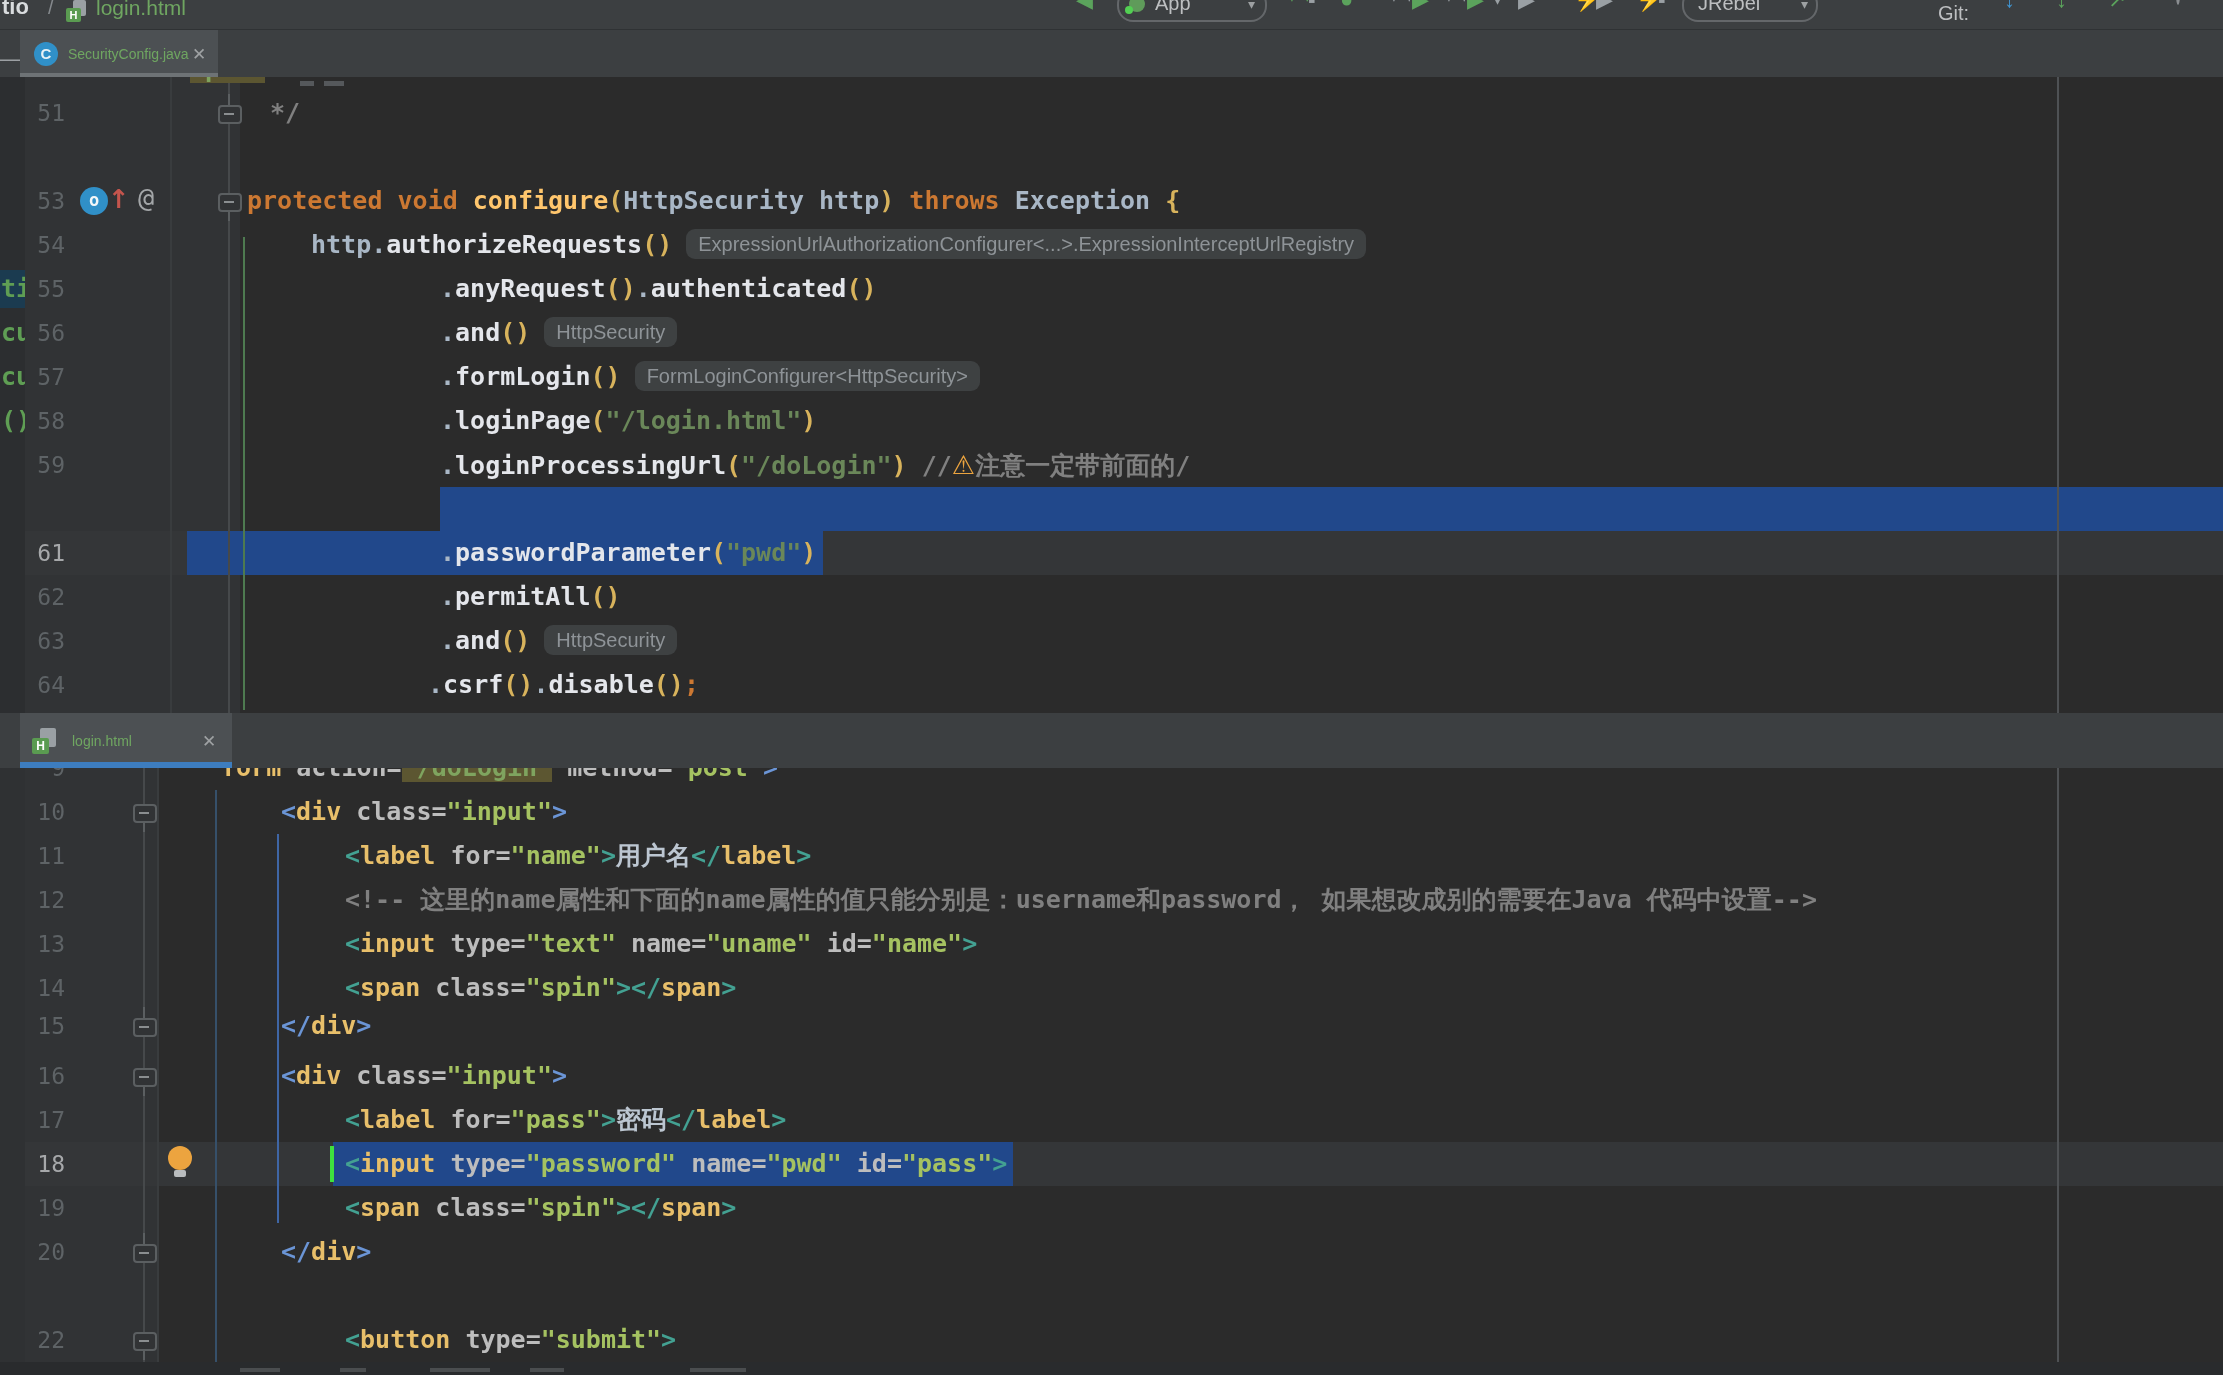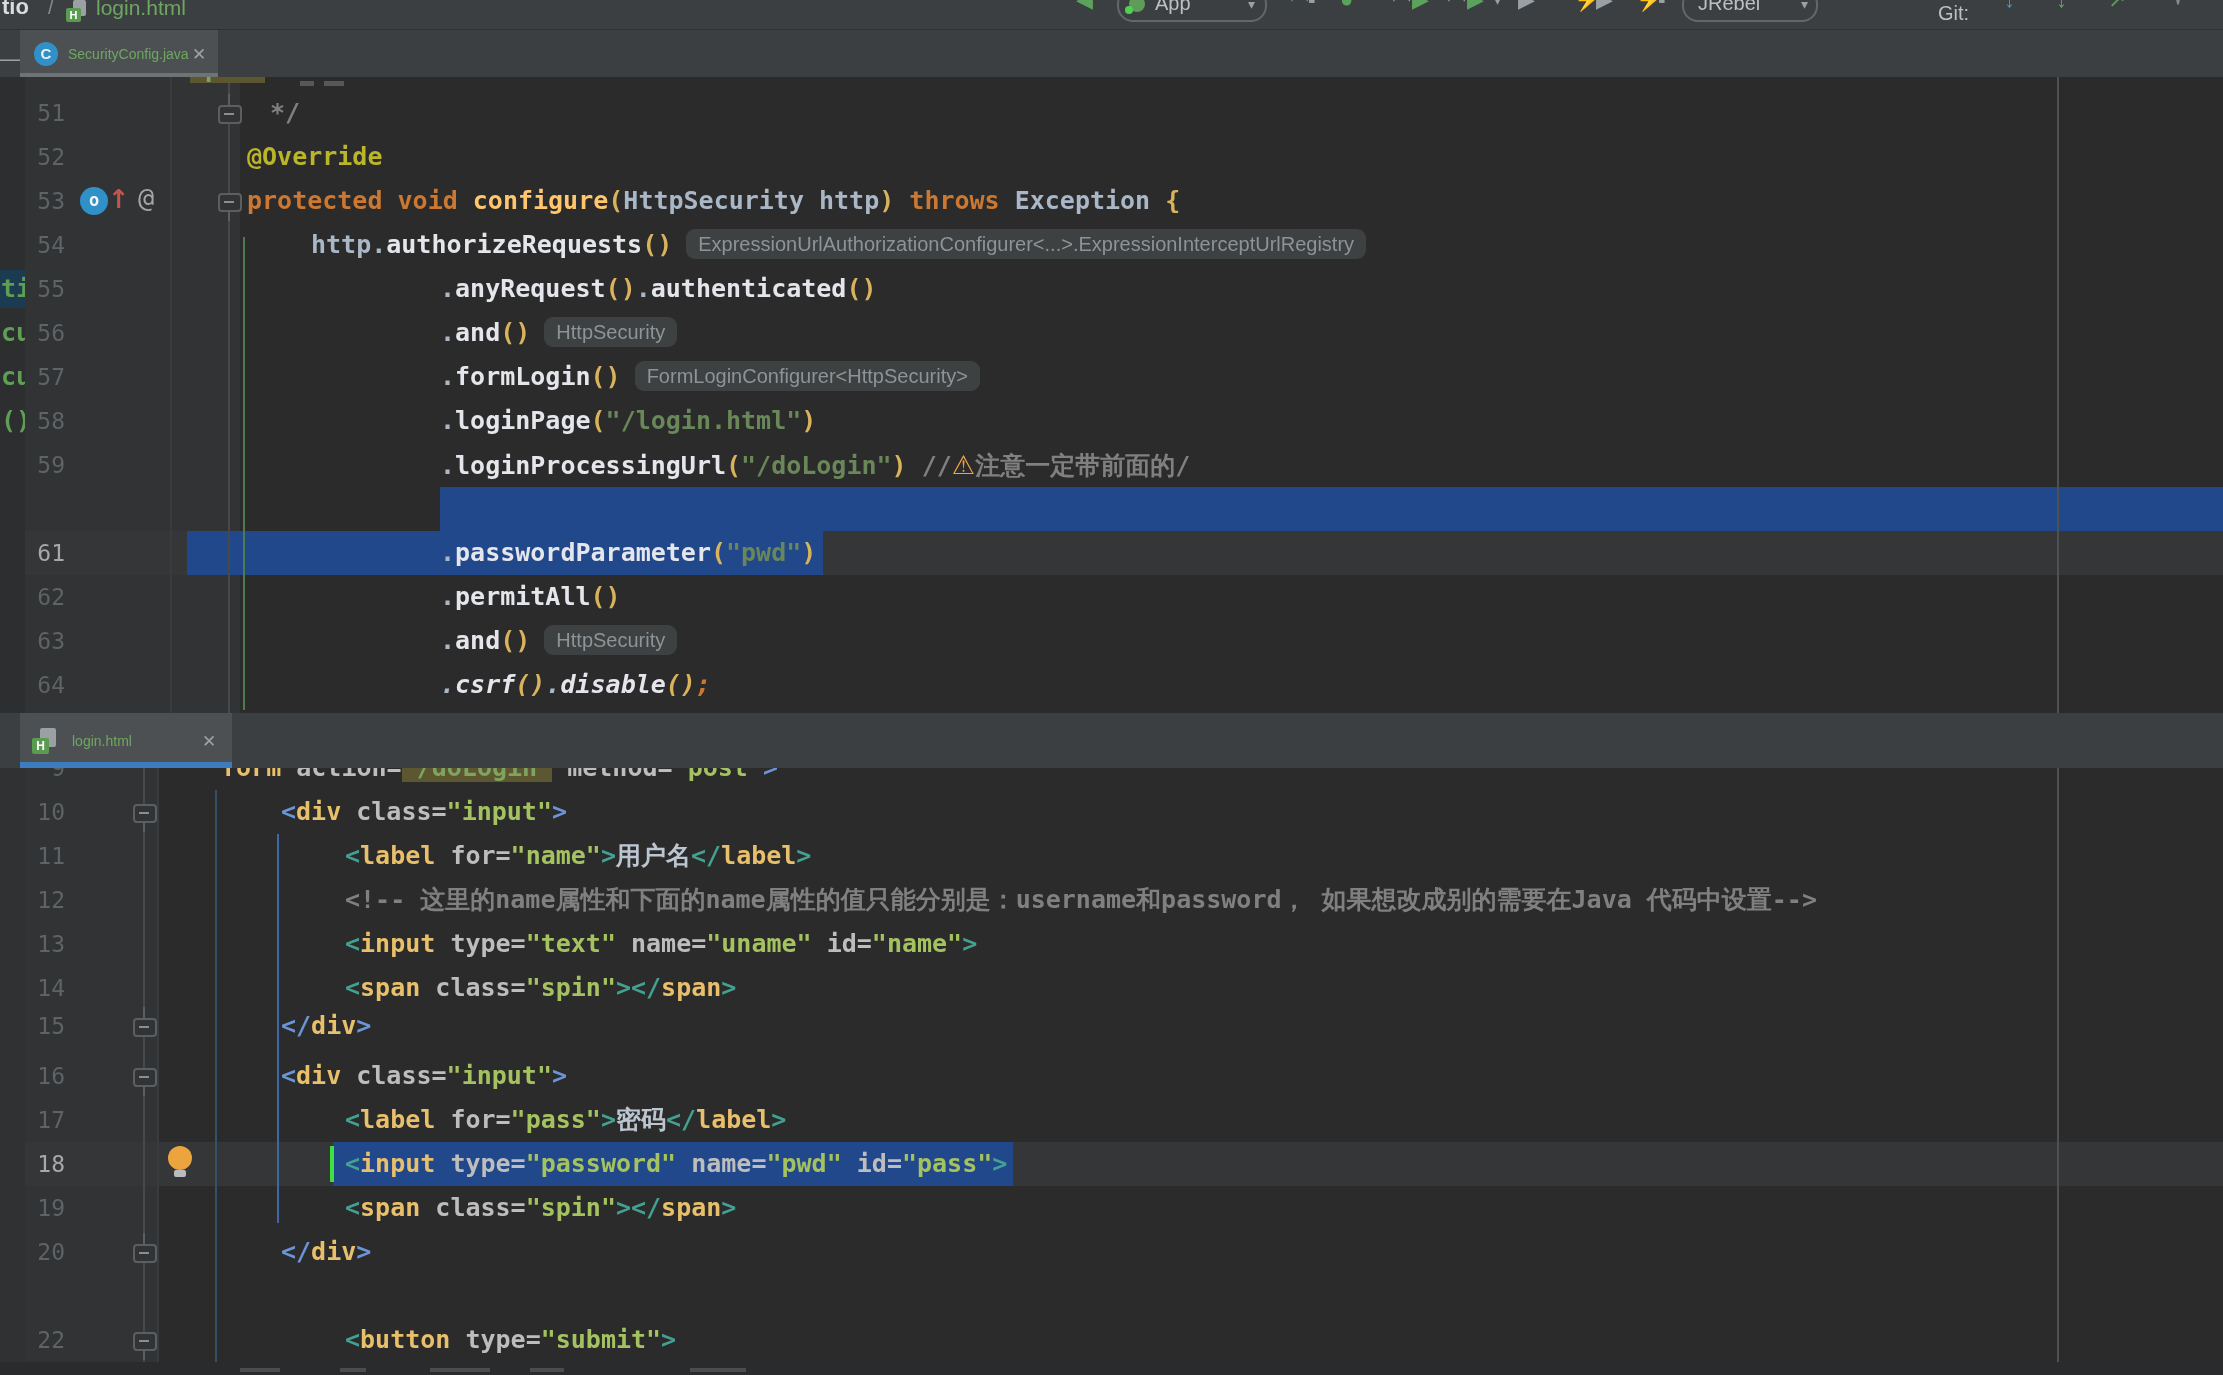--- a/index.html
+++ b/index.html
@@ -185,32 +185,31 @@
     <div class="ov" style="left:25px;top:454px;right:0;height:44px;background:#343638;"></div>
     <div class="ov" style="left:187px;top:454px;width:636px;height:44px;background:#21488B;"></div>
 
     <div class="vline" style="left:170px;top:0;height:636px;background:#393C3E;"></div>
     <div class="vline" style="left:228px;top:0;height:636px;background:#46494B;z-index:3;"></div>
     <div class="vline" style="left:243px;top:160px;height:473px;background:#4E7A50;z-index:3;"></div>
     <div class="vline" style="left:2057px;top:0;height:636px;background:#4E5154;z-index:7;"></div>
     <div class="rows" id="rows-top">
         <div class="row" style="top: -30px;"><span class="lnum">50</span><span class="code" style="left: 190px;"><span class="tok-hlj">"pwd"</span><span class="tok-cmt">   …</span></span></div>
         <div class="row" style="top: 14px;"><span class="lnum">51</span><span class="fold end" style="left: 218px; top: 14px;"></span><span class="code" style="left: 270px;"><span class="tok-cmt">*/</span></span></div>
-        <div class="row" style="top: 58px;"><span class="lnum">52</span><span class="code" style="left: 247px;"><span class="tok-ann">@Override</span></span></div>
         <div class="row" style="top: 102px;"><span class="lnum">53</span><span class="fold start" style="left: 218px; top: 14px;"></span><span class="ovr-circle" style="left: 80px; top: 8px;">o</span><span class="ovr-arrow" style="left: 108px; top: 4px;">↑</span><span class="ovr-at" style="left: 138px; top: 2px;">@</span><span class="code" style="left: 247px;"><span class="tok-kw">protected</span><span class="tok-t"> </span><span class="tok-kw">void</span><span class="tok-t"> </span><span class="tok-mdecl">configure</span><span class="tok-par">(</span><span class="tok-t">HttpSecurity http</span><span class="tok-par">)</span><span class="tok-t"> </span><span class="tok-kw">throws</span><span class="tok-t"> Exception </span><span class="tok-par">{</span></span></div>
         <div class="row" style="top: 146px;"><span class="lnum">54</span><span class="code" style="left: 311px;"><span class="tok-t">http.</span><span class="tok-m">authorizeRequests</span><span class="tok-par">()</span><span class="inlay">ExpressionUrlAuthorizationConfigurer&lt;...&gt;.ExpressionInterceptUrlRegistry</span></span></div>
         <div class="row" style="top: 190px;"><span class="lnum">55</span><span class="code" style="left: 440px;"><span class="tok-t">.</span><span class="tok-m">anyRequest</span><span class="tok-par">()</span><span class="tok-t">.</span><span class="tok-m">authenticated</span><span class="tok-par">()</span></span></div>
         <div class="row" style="top: 234px;"><span class="lnum">56</span><span class="code" style="left: 440px;"><span class="tok-t">.</span><span class="tok-m">and</span><span class="tok-par">()</span><span class="inlay">HttpSecurity</span></span></div>
         <div class="row" style="top: 278px;"><span class="lnum">57</span><span class="code" style="left: 440px;"><span class="tok-t">.</span><span class="tok-m">formLogin</span><span class="tok-par">()</span><span class="inlay">FormLoginConfigurer&lt;HttpSecurity&gt;</span></span></div>
         <div class="row" style="top: 322px;"><span class="lnum">58</span><span class="code" style="left: 440px;"><span class="tok-t">.</span><span class="tok-m">loginPage</span><span class="tok-par">(</span><span class="tok-s">"/login.html"</span><span class="tok-par">)</span></span></div>
         <div class="row" style="top: 366px;"><span class="lnum">59</span><span class="code" style="left: 440px;"><span class="tok-t">.</span><span class="tok-m">loginProcessingUrl</span><span class="tok-par">(</span><span class="tok-s">"/doLogin"</span><span class="tok-par">)</span><span class="tok-t"> </span><span class="tok-cmt">//</span><span class="tok-warn">⚠</span><span class="tok-cmt">注意一定带前面的/</span></span></div>
         <div class="row" style="top: 454px;"><span class="lnum active">61</span><span class="code" style="left: 440px;"><span class="tok-t">.</span><span class="tok-m">passwordParameter</span><span class="tok-par">(</span><span class="tok-s">"pwd"</span><span class="tok-par">)</span></span></div>
         <div class="row" style="top: 498px;"><span class="lnum">62</span><span class="code" style="left: 440px;"><span class="tok-t">.</span><span class="tok-m">permitAll</span><span class="tok-par">()</span></span></div>
         <div class="row" style="top: 542px;"><span class="lnum">63</span><span class="code" style="left: 440px;"><span class="tok-t">.</span><span class="tok-m">and</span><span class="tok-par">()</span><span class="inlay">HttpSecurity</span></span></div>
-        <div class="row" style="top: 586px;"><span class="lnum">64</span><span class="code" style="left: 440px; font-style: italic;"><span class="tok-t">.</span><span class="tok-m">csrf</span><span class="tok-par">()</span><span class="tok-t">.</span><span class="tok-m">disable</span><span class="tok-par">()</span><span class="tok-kw">;</span></span></div>
+        <div class="row" style="top: 586px;"><span class="lnum">64</span><span class="code" style="left: 428px;"><span class="tok-t">.</span><span class="tok-m">csrf</span><span class="tok-par">()</span><span class="tok-t">.</span><span class="tok-m">disable</span><span class="tok-par">()</span><span class="tok-kw">;</span></span></div>
       </div>
 
     <div class="sliver-mark" style="left:300px;top:4px;width:14px;z-index:6;"></div>
     <div class="sliver-mark" style="left:324px;top:4px;width:20px;z-index:6;"></div>
 
     <div class="strip" id="strip-top">
         <div class="strip-selbox" style="top: 193px;"></div>
         <div class="strip-frag" style="top: 190px;">tic</div>
         <div class="strip-frag" style="top: 234px;">cu</div>
         <div class="strip-frag" style="top: 278px;">cu</div>

